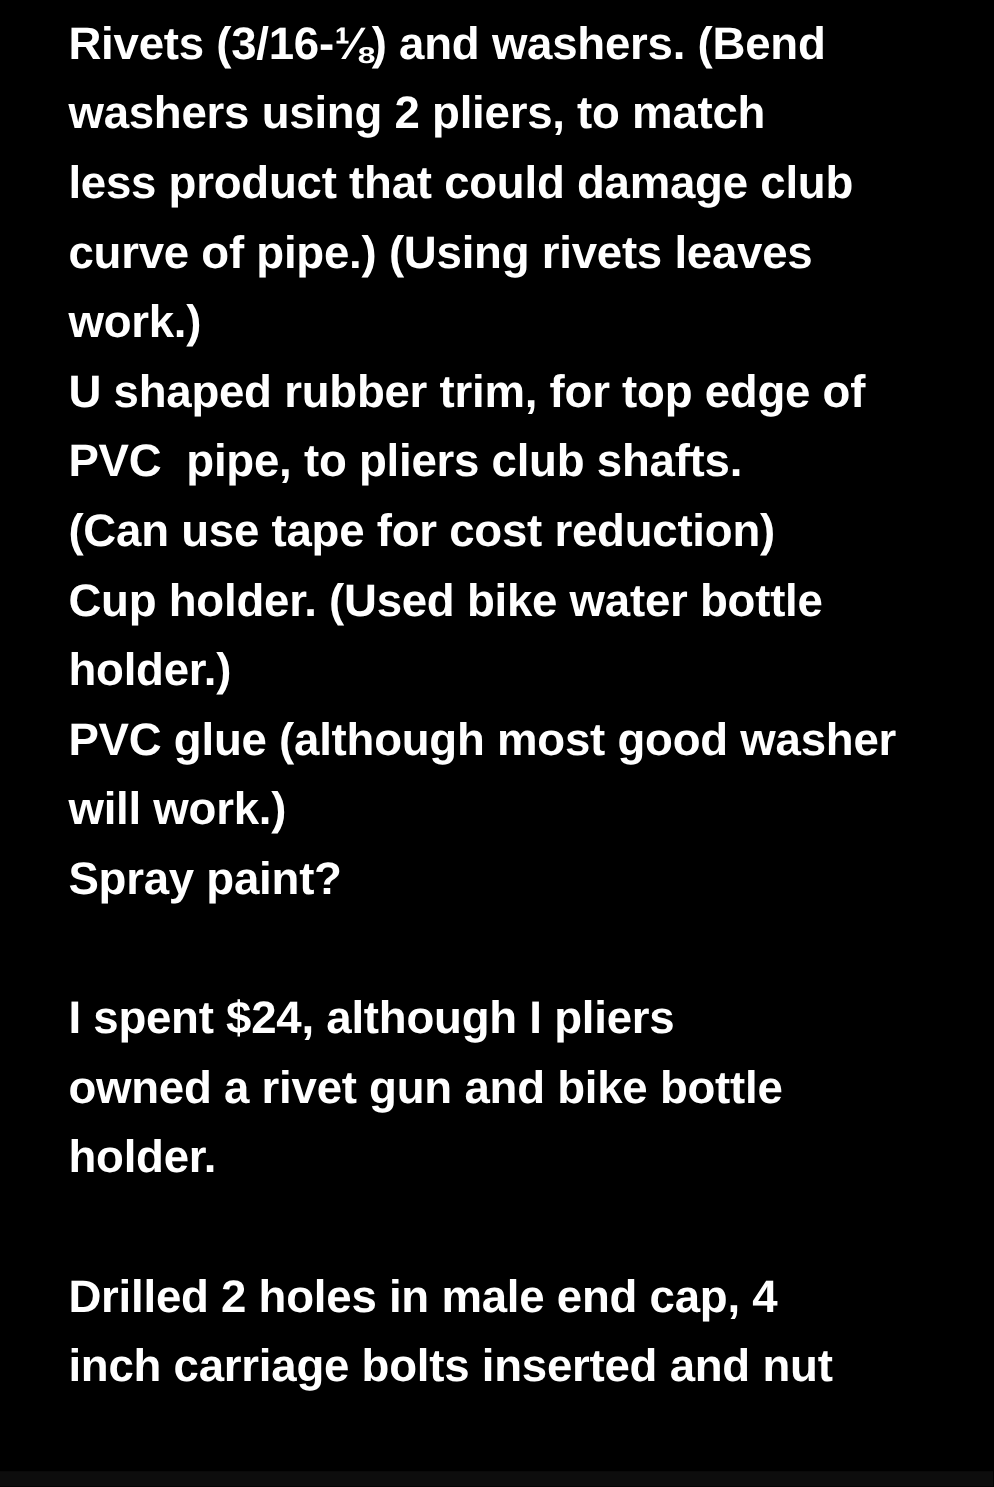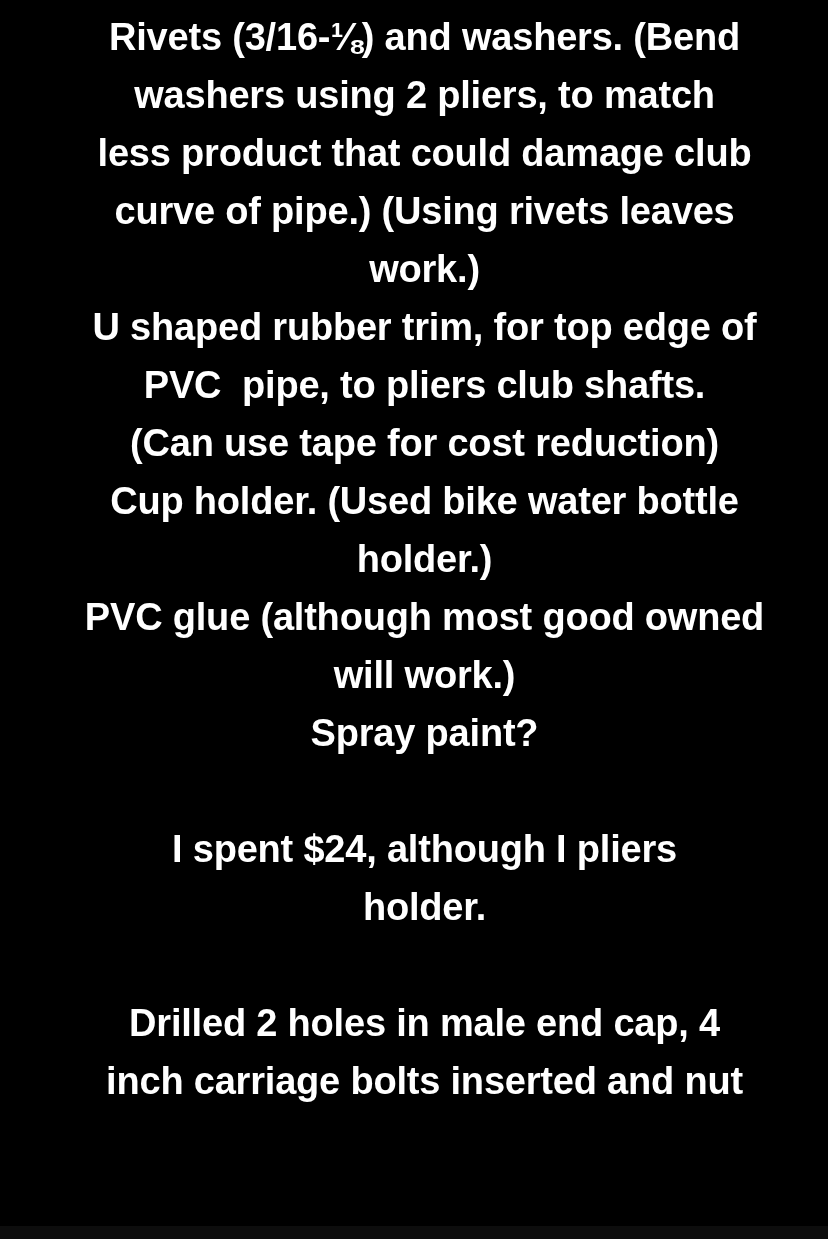--- a/index.html
+++ b/index.html
@@ -18,21 +18,20 @@
   .note {
     position: absolute;
     top: 8px;
     left: 57px;
     right: 36px;
     color: #ffffff;
     font-size: 38px;
     font-weight: 600;
     line-height: 58px;
     letter-spacing: -0.2px;
-    text-align: center;
   }
   .line {
     white-space: pre;       
     min-height: 58px;       
   }
   .footer-strip {
     position: absolute;
     left: 0;
     bottom: 0;
     width: 100%;
@@ -48,24 +47,25 @@
       <div class="line">Rivets (3/16-⅛) and washers. (Bend</div>
       <div class="line">washers using 2 pliers, to match</div>
       <div class="line">less product that could damage club</div>
       <div class="line">curve of pipe.) (Using rivets leaves</div>
       <div class="line">work.)</div>
       <div class="line">U shaped rubber trim, for top edge of</div>
       <div class="line">PVC  pipe, to pliers club shafts.</div>
       <div class="line">(Can use tape for cost reduction)</div>
       <div class="line">Cup holder. (Used bike water bottle</div>
       <div class="line">holder.)</div>
-      <div class="line">PVC glue (although most good owned</div>
+      <div class="line">PVC glue (although most good washer</div>
       <div class="line">will work.)</div>
       <div class="line">Spray paint?</div>
       <div class="line"></div>
       <div class="line">I spent $24, although I pliers</div>
+      <div class="line">owned a rivet gun and bike bottle</div>
       <div class="line">holder.</div>
       <div class="line"></div>
       <div class="line">Drilled 2 holes in male end cap, 4</div>
       <div class="line">inch carriage bolts inserted and nut</div>
     </div>
   <div class="footer-strip"></div>
 </div>
 
 </body></html>

